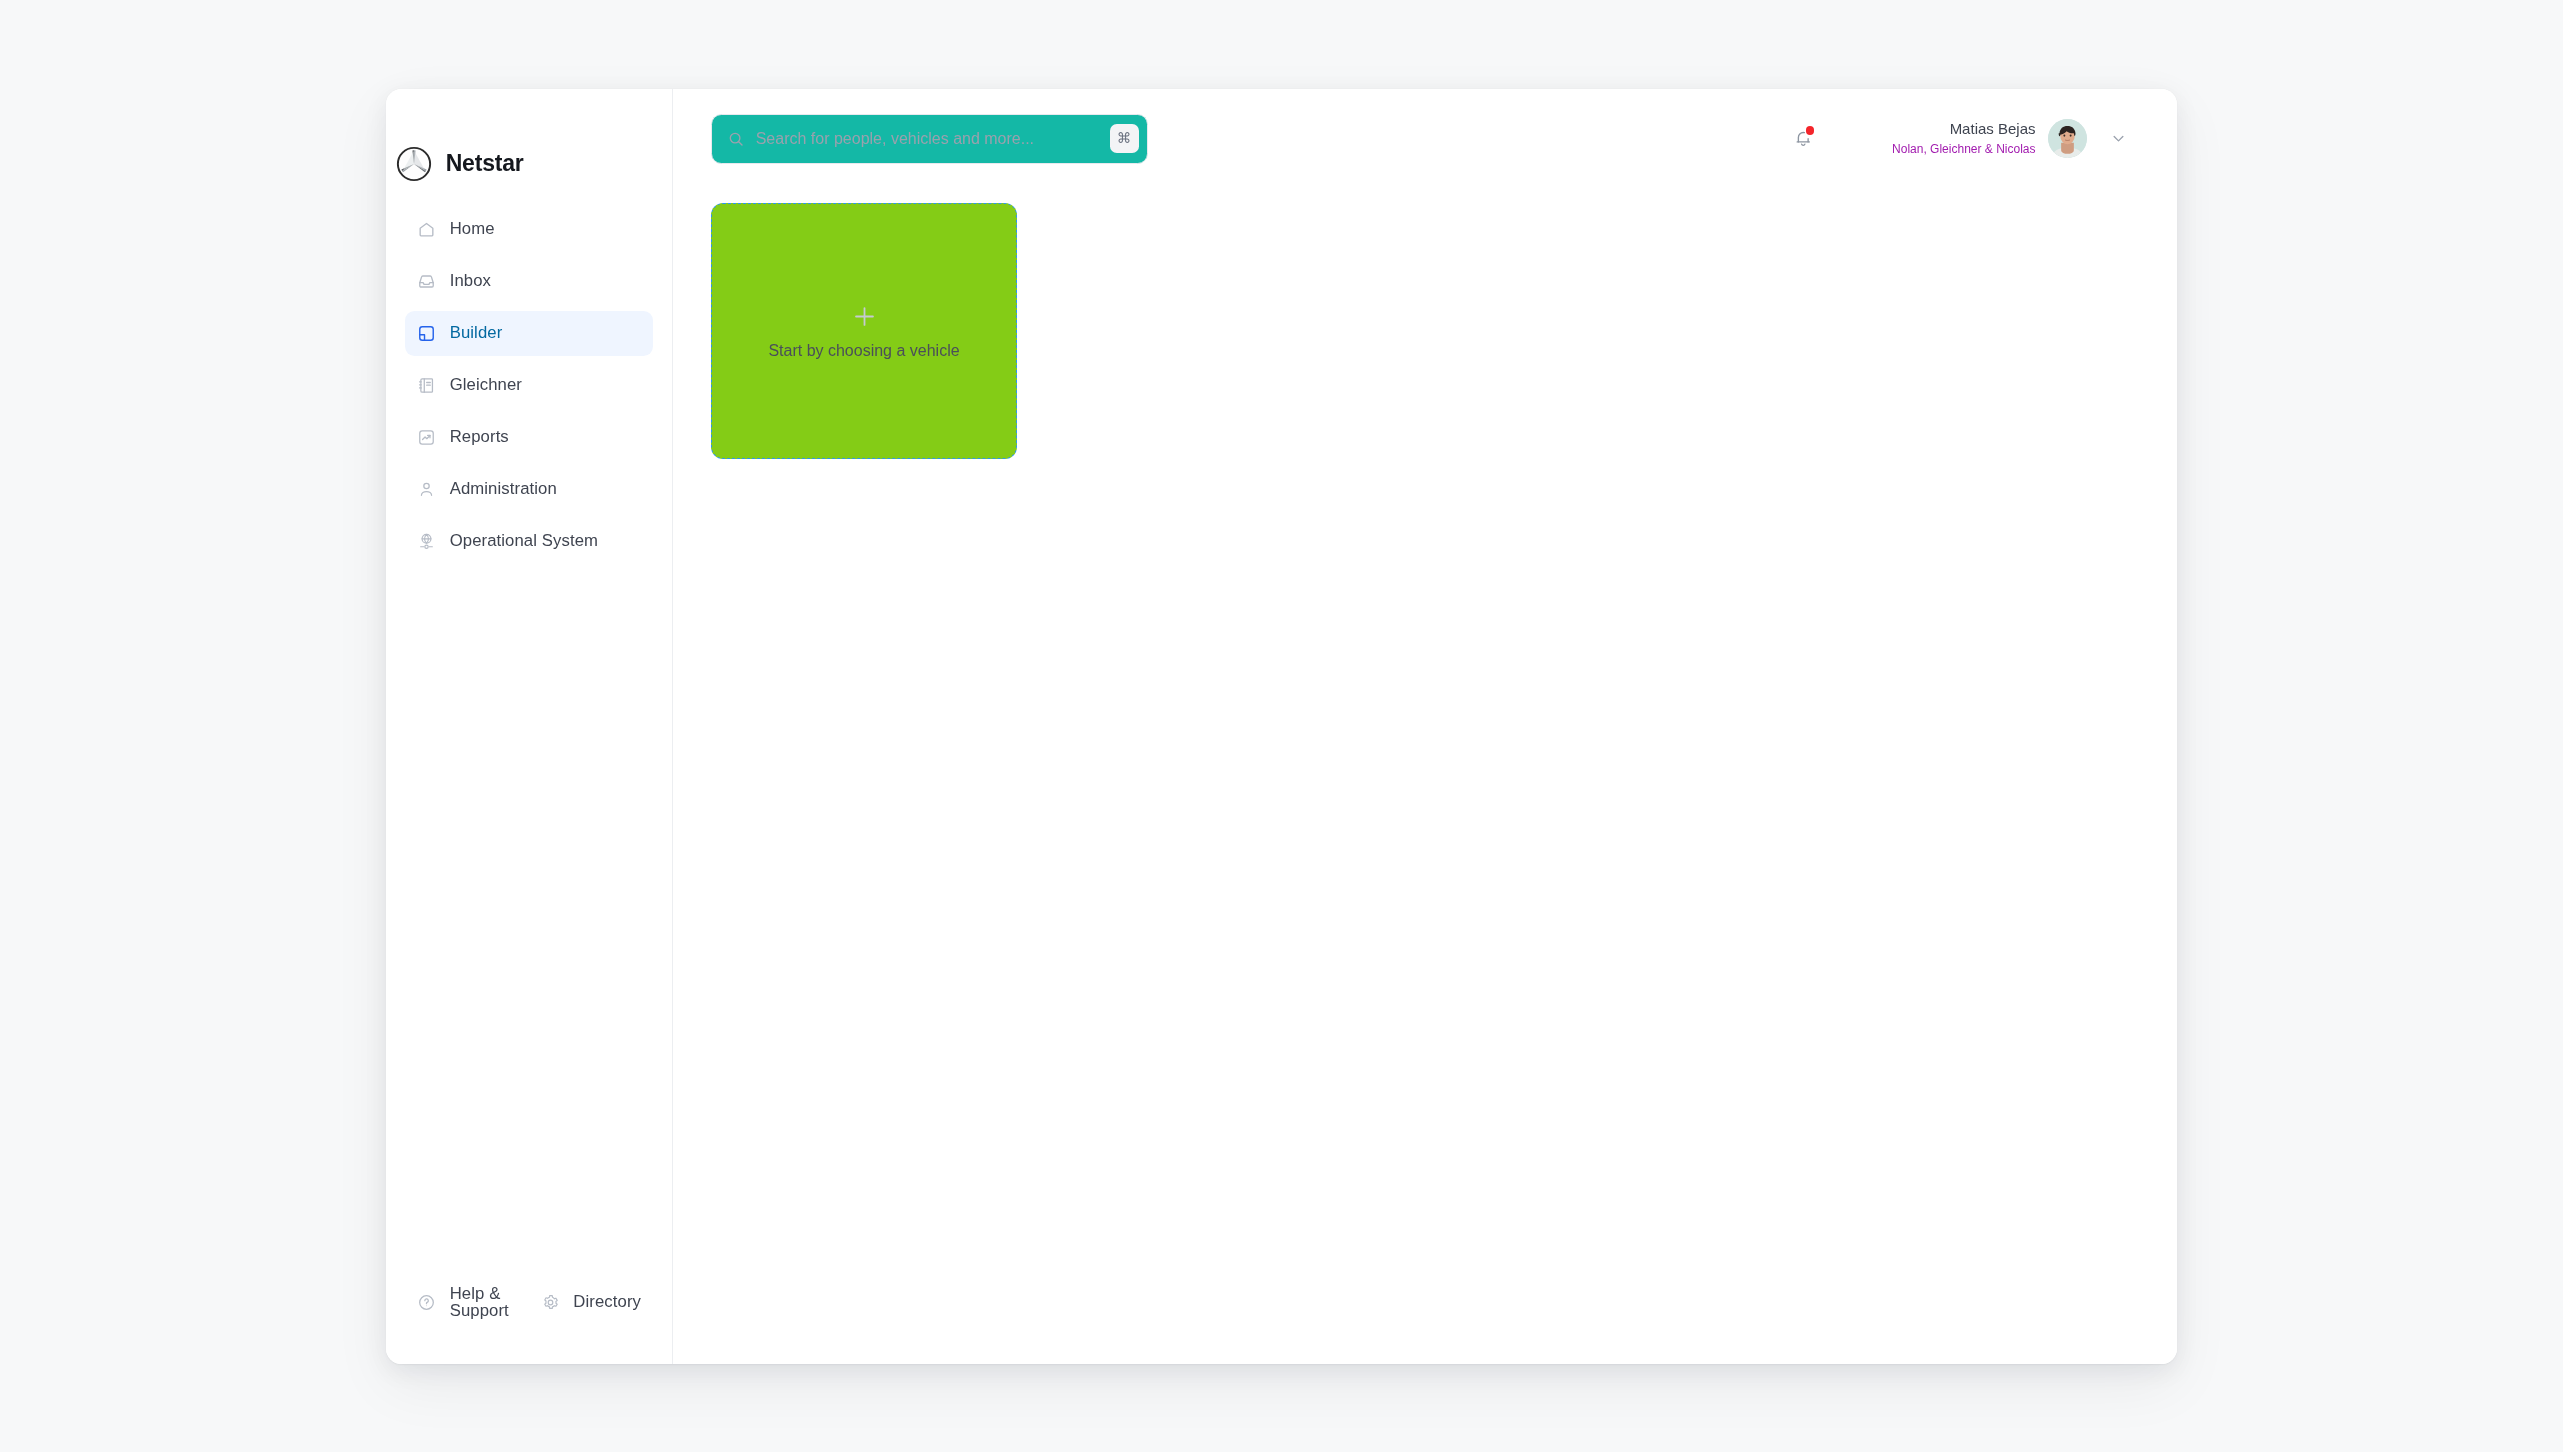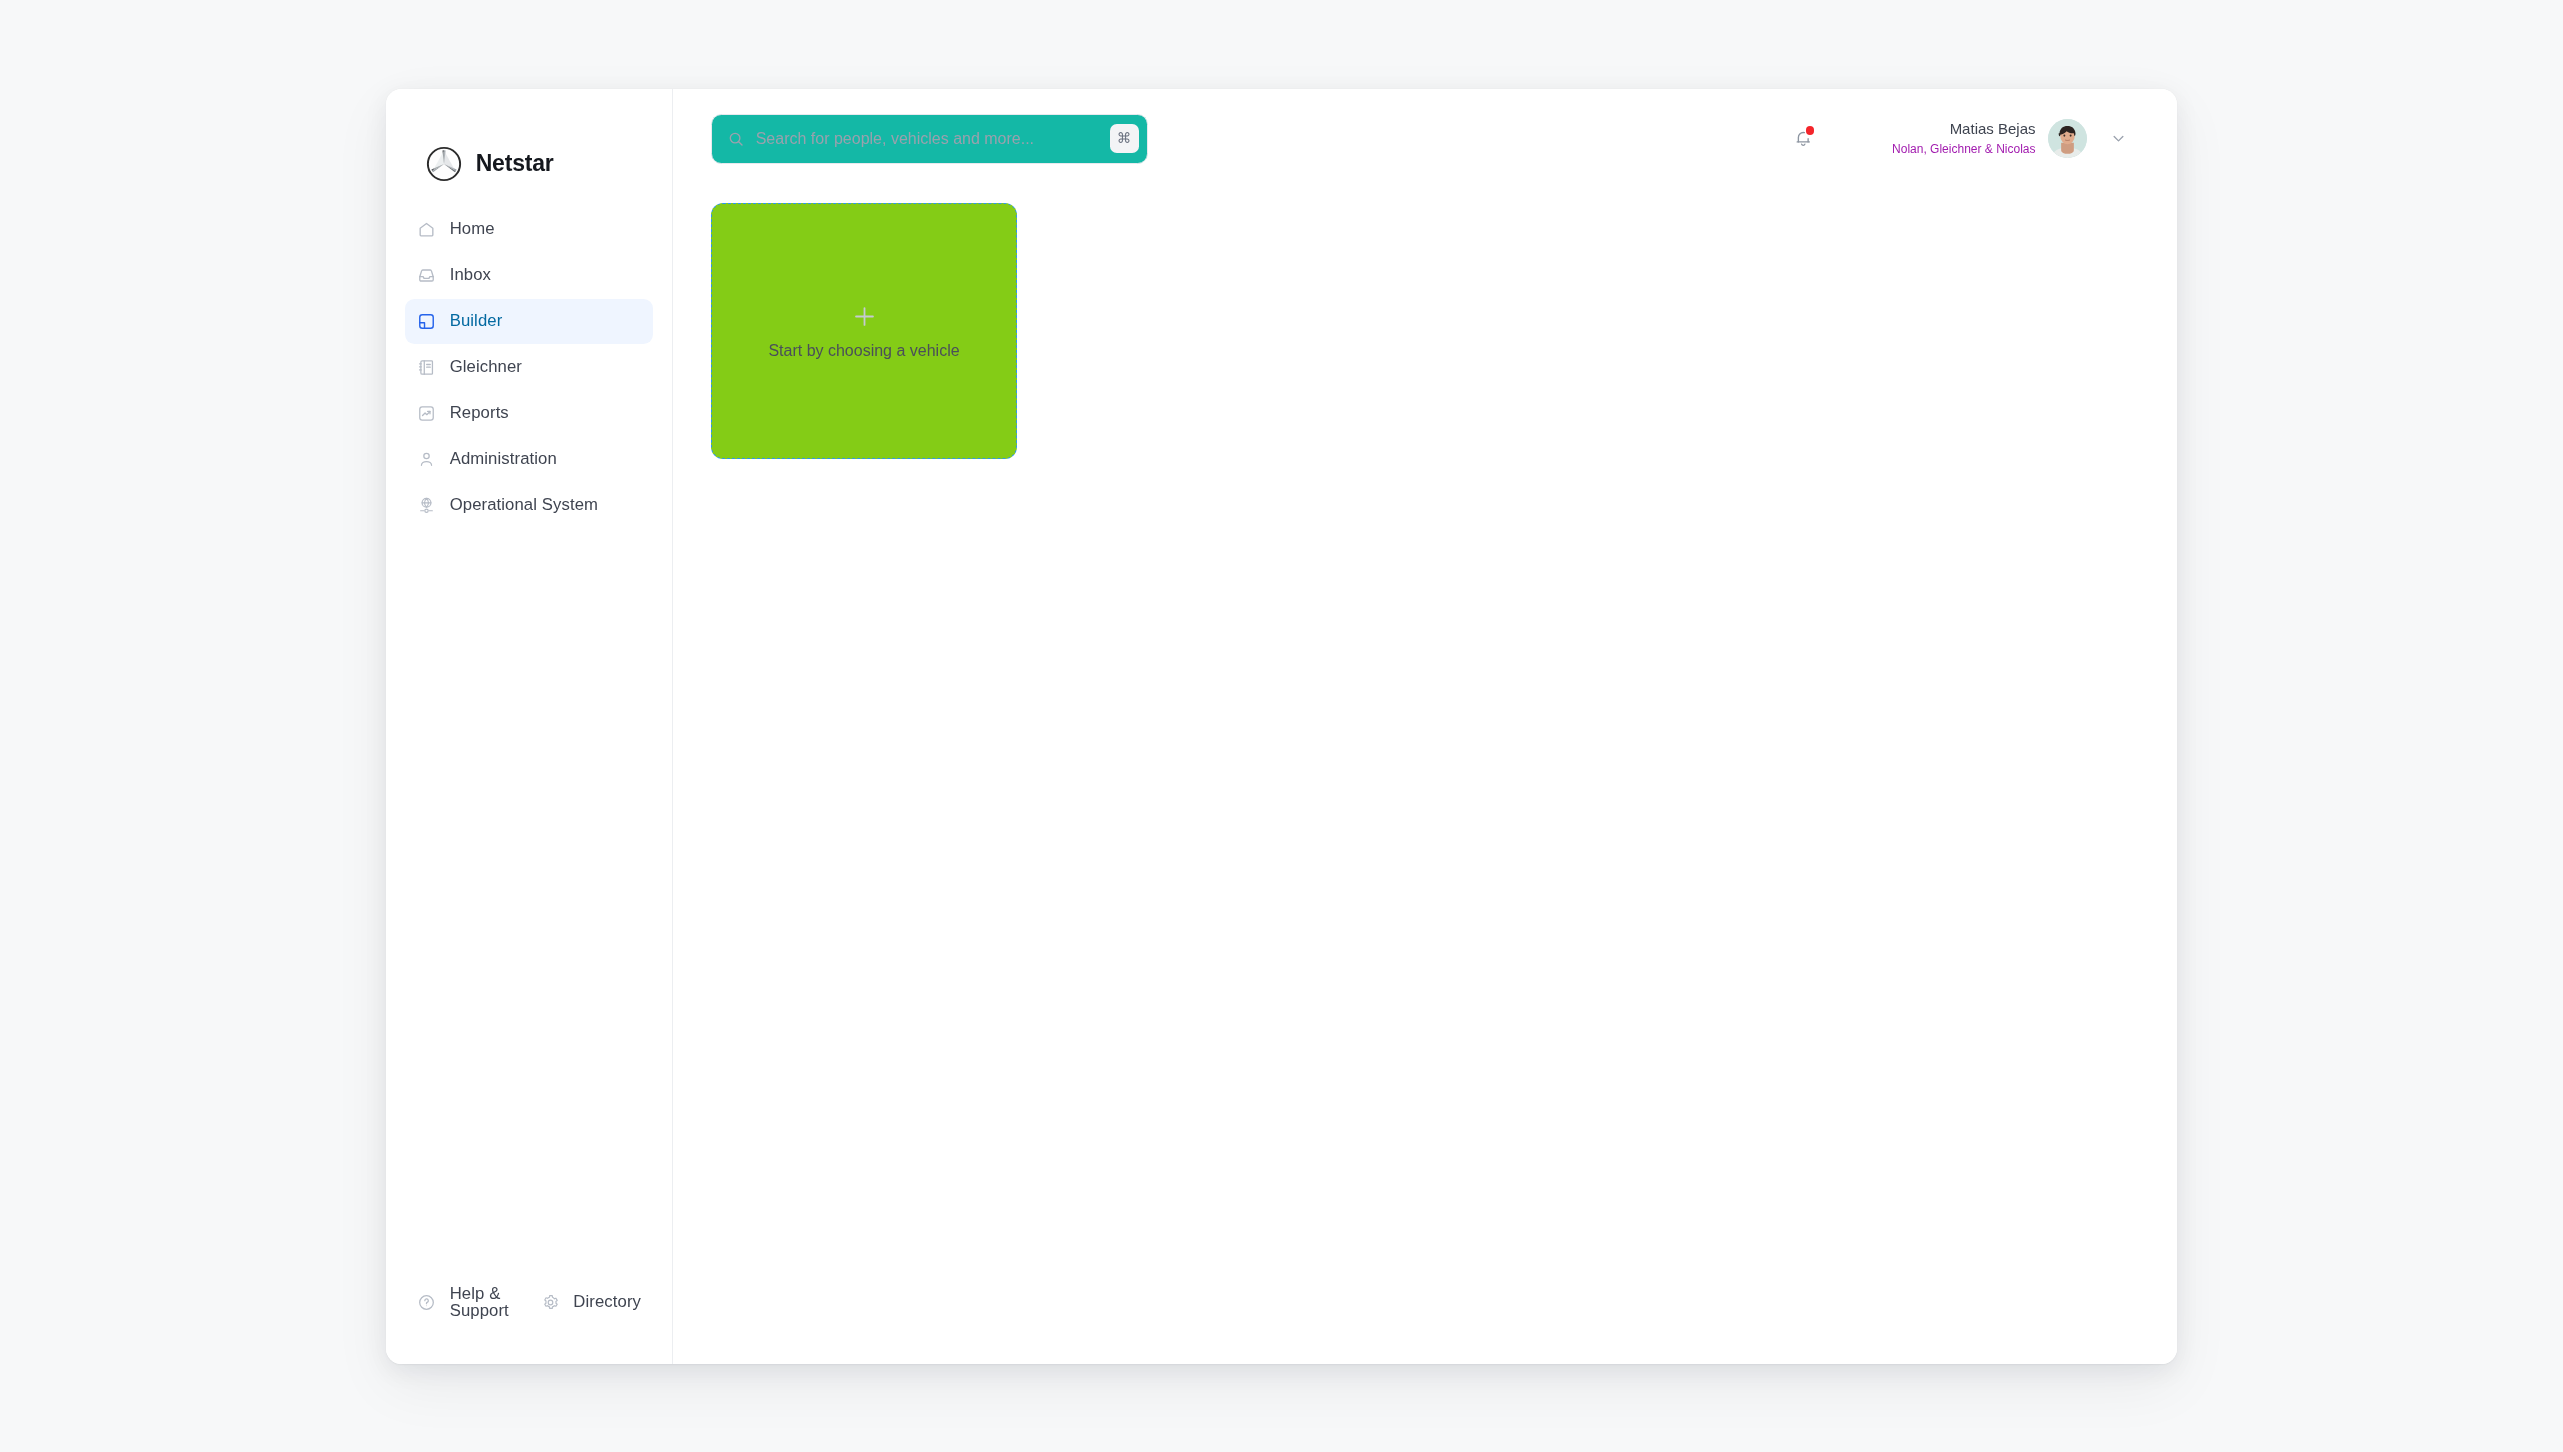--- a/index.html
+++ b/index.html
@@ -35,38 +35,38 @@
     border-right: 0.9px solid #eceef1;
     background: #fff;
     display: flex;
     flex-direction: column;
     flex: 0 0 287px;
   }
   .brand {
     display: flex;
     align-items: center;
     gap: 13.7px;
-    padding: 50px 0 0 40px;
+    padding: 50px 0 0 10px;
     height: 99px;
   }
   .brand-logo { width: 36px; height: 36px; display: block; flex: 0 0 36px; }
   .brand-name {
     font-size: 23px;
     font-weight: 700;
     color: #15181e;
     letter-spacing: -0.2px;
     line-height: 1;
   }
 
   .nav {
     margin-top: 19px;
     padding: 0 19px;
     display: flex;
     flex-direction: column;
-    gap: 1px;
+    gap: 7px;
   }
   .nav-item {
     display: flex;
     align-items: center;
     gap: 13.7px;
     height: 45px;
     padding: 0 12px;
     border-radius: 9.4px;
     cursor: pointer;
     text-decoration: none;

